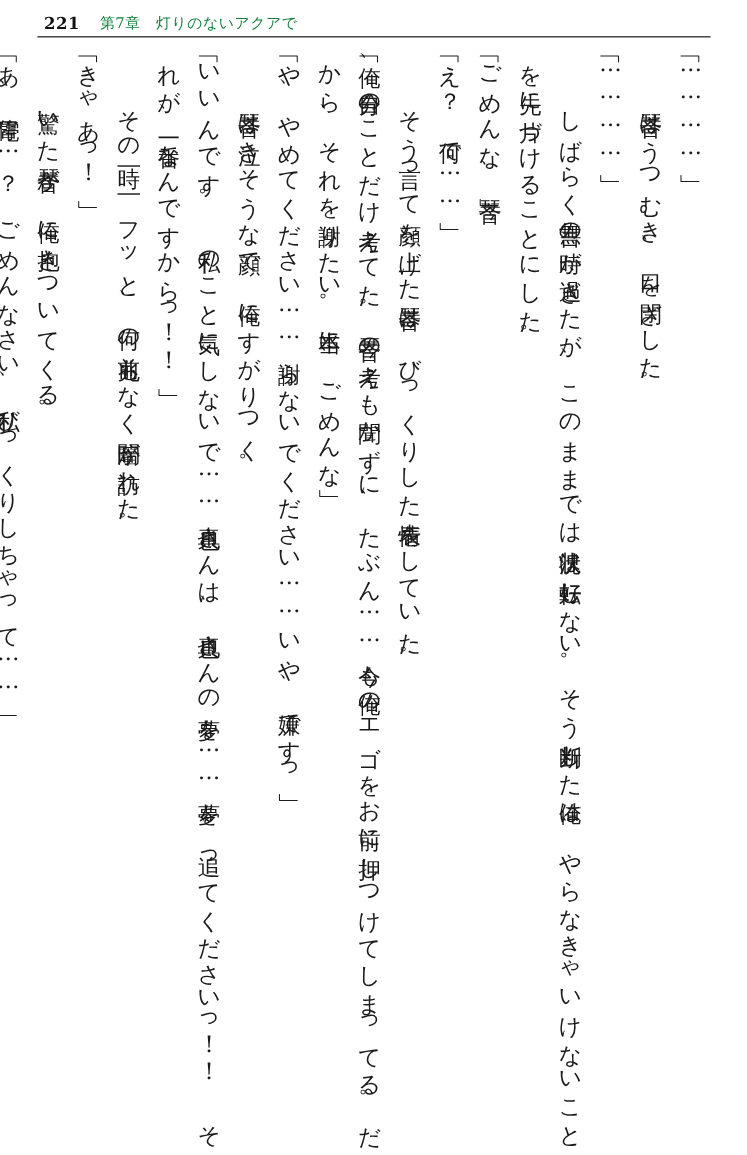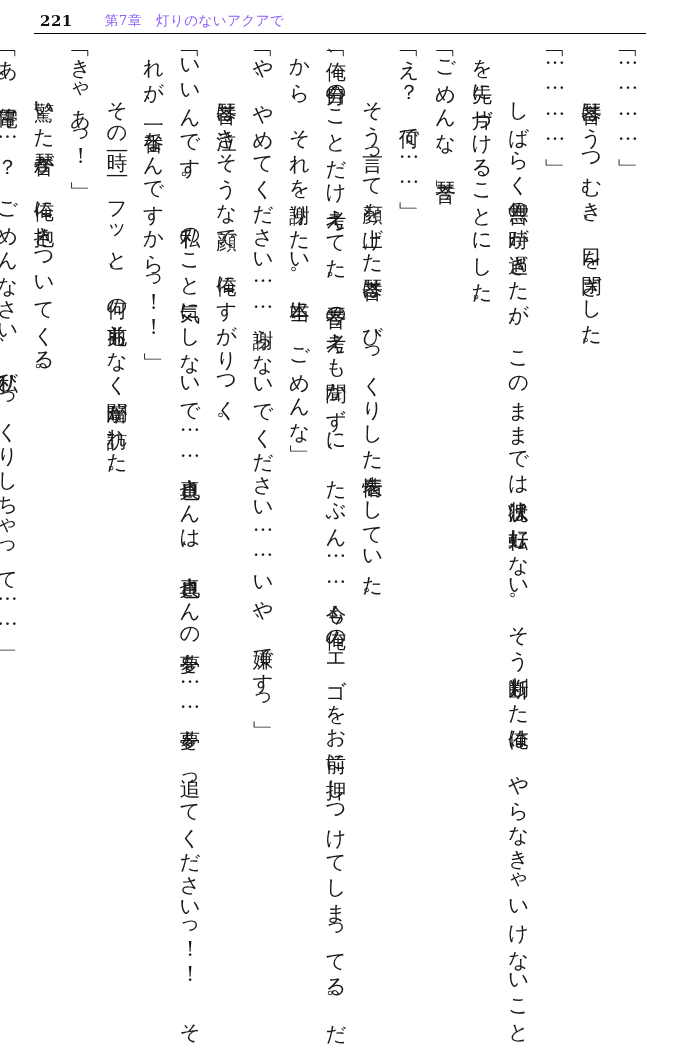--- a/index.html
+++ b/index.html
@@ -25,32 +25,32 @@
   }
 
   #header {
     position: absolute;
     left: 40px;
     top: 8px;
     width: 600px;
     height: 26px;
     display: flex;
     align-items: center;
-    gap: 32px;
+    gap: 18px;
     white-space: nowrap;
   }
   #header .page-num {
     font-size: 15px;
     font-weight: bold;
     letter-spacing: 0.5px;
     color: #111;
   }
   #header .chapter {
     font-size: 13.5px;
-    color: #8b5cf6;
+    color: #15803d;
     letter-spacing: 0.5px;
   }
   #rule {
     position: absolute;
     left: 34px;
     top: 33px;
     width: 612px;
     height: 1px;
     background: #000;
   }

